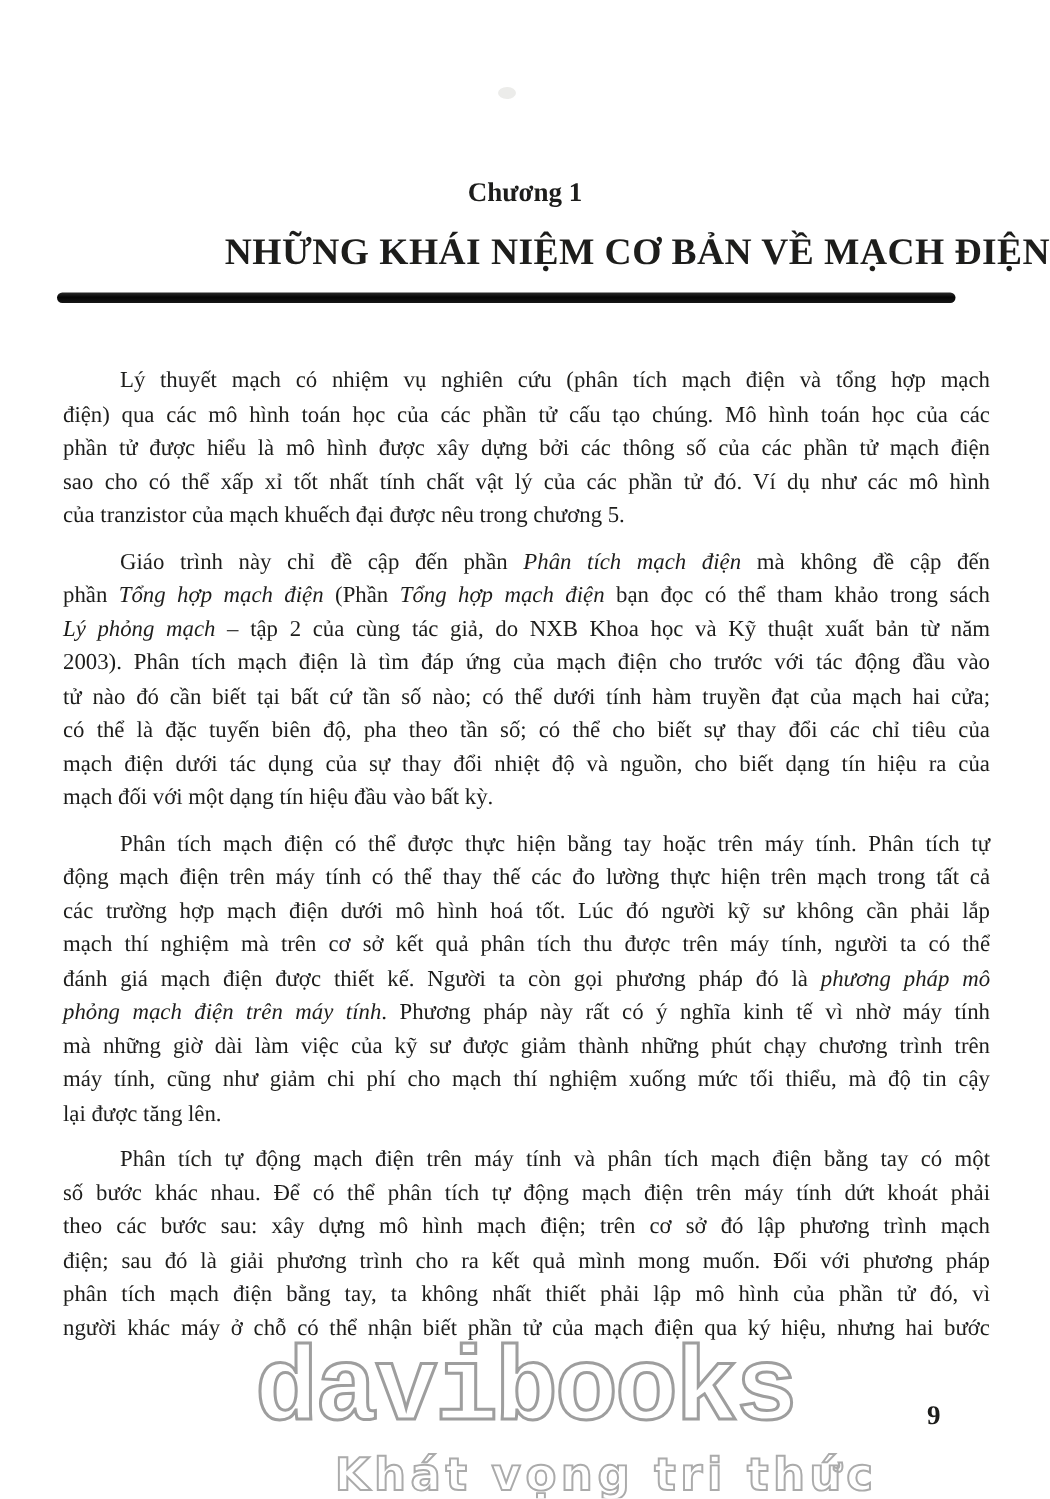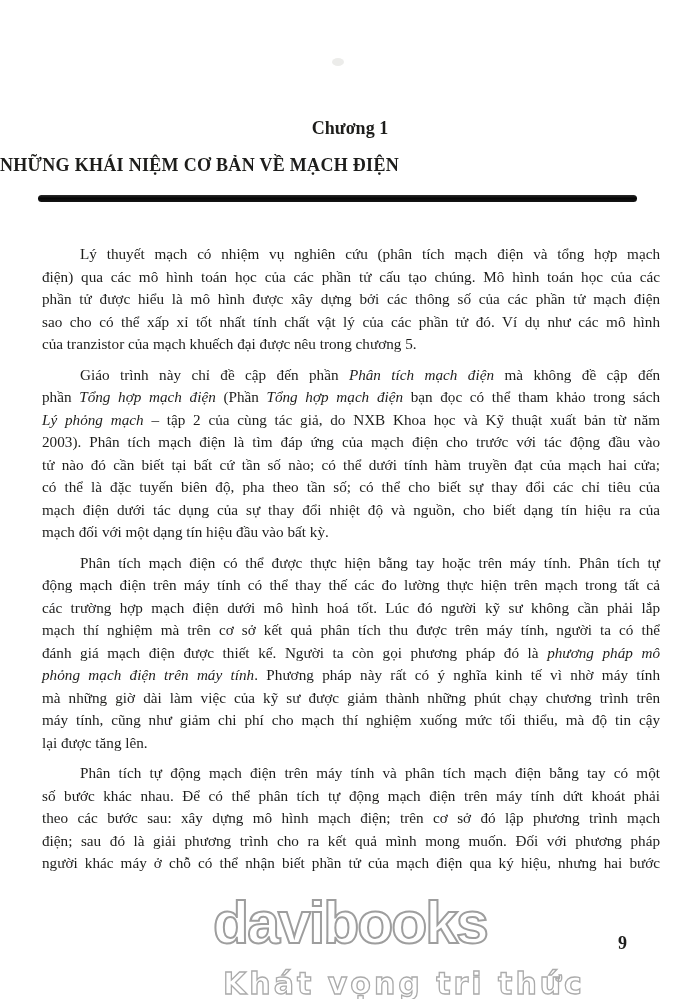--- a/index.html
+++ b/index.html
@@ -17,22 +17,22 @@
     top: 118px; left: 0; width: 100%;
     text-align: center;
     font-size: 18px;
     font-weight: bold;
     color: var(--ink, #1d1d1b);
   }
   .chapter-title {
     position: absolute;
     top: 155px; left: 0; width: 100%;
     margin: 0;
-    text-align: left;
-    font-size: 18px;
+    text-align: right;
+    font-size: 25px;
     font-weight: bold;
     letter-spacing: 0.3px;
     color: var(--ink, #1d1d1b);
   }
   .rule {
     position: absolute;
     top: 195px; left: 38px;
     width: 599px; height: 7px;
     background: linear-gradient(to bottom, #2b2b2b, #050505 45%, #161616);
     border-radius: 4px;
@@ -50,23 +50,23 @@
   .para + .para { margin-top: 8px; }
   .line { text-align: justify; text-align-last: justify; }
   .line.endline { text-align-last: left; }
   .line.first { text-indent: 38px; }
   .it { font-style: italic; }
   
   .watermark-main {
     position: absolute;
     top: 894px; left: 50%;
     transform: translateX(-50%);
-    font-family: Liberation Sans, sans-serif;
+    font-family: Liberation Mono, monospace;
     font-weight: bold;
-    font-size: 59px;
+    font-size: 70px;
     line-height: 1;
     letter-spacing: -2px;
     white-space: nowrap;
     color: transparent;
     -webkit-text-stroke: 2px var(--wm-outline, #9e9e9e);
     z-index: 1;
     text-align: center;
   }
   .watermark-tagline {
     position: absolute;
@@ -141,18 +141,19 @@
         <div class="line"><span class="it">phỏng mạch điện trên máy tính</span><span>. Phương pháp này rất có ý nghĩa kinh tế vì nhờ máy tính</span></div>
         <div class="line"><span>mà những giờ dài làm việc của kỹ sư được giảm thành những phút chạy chương trình trên</span></div>
         <div class="line"><span>máy tính, cũng như giảm chi phí cho mạch thí nghiệm xuống mức tối thiểu, mà độ tin cậy</span></div>
         <div class="line endline"><span>lại được tăng lên.</span></div>
       </div>
       <div class="para">
         <div class="line first"><span>Phân tích tự động mạch điện trên máy tính và phân tích mạch điện bằng tay có một</span></div>
         <div class="line"><span>số bước khác nhau. Để có thể phân tích tự động mạch điện trên máy tính dứt khoát phải</span></div>
         <div class="line"><span>theo các bước sau: xây dựng mô hình mạch điện; trên cơ sở đó lập phương trình mạch</span></div>
         <div class="line"><span>điện; sau đó là giải phương trình cho ra kết quả mình mong muốn. Đối với phương pháp</span></div>
+        <div class="line"><span>phân tích mạch điện bằng tay, ta không nhất thiết phải lập mô hình của phần tử đó, vì</span></div>
         <div class="line"><span>người khác máy ở chỗ có thể nhận biết phần tử của mạch điện qua ký hiệu, nhưng hai bước</span></div>
       </div>
     </main>
 
   <div class="page-number">9</div>
 </div>
 
 </body></html>

